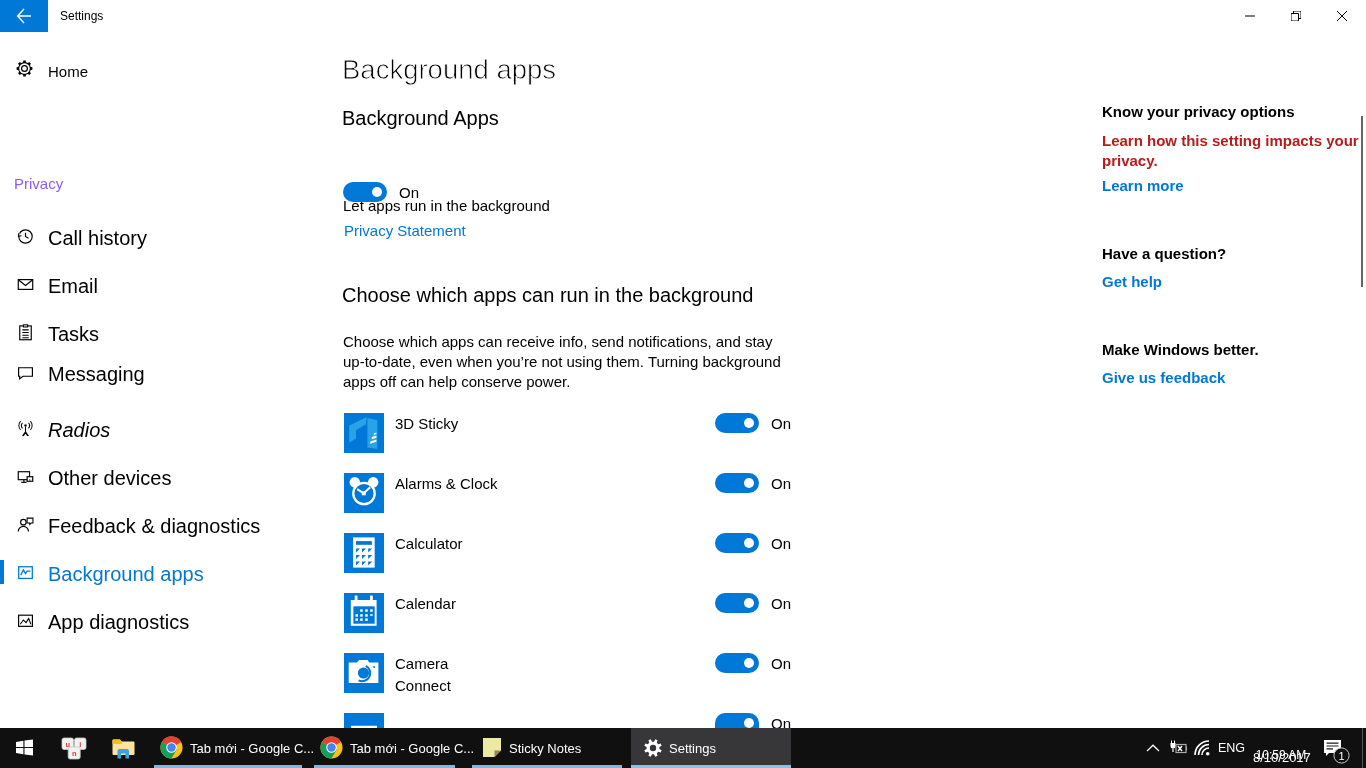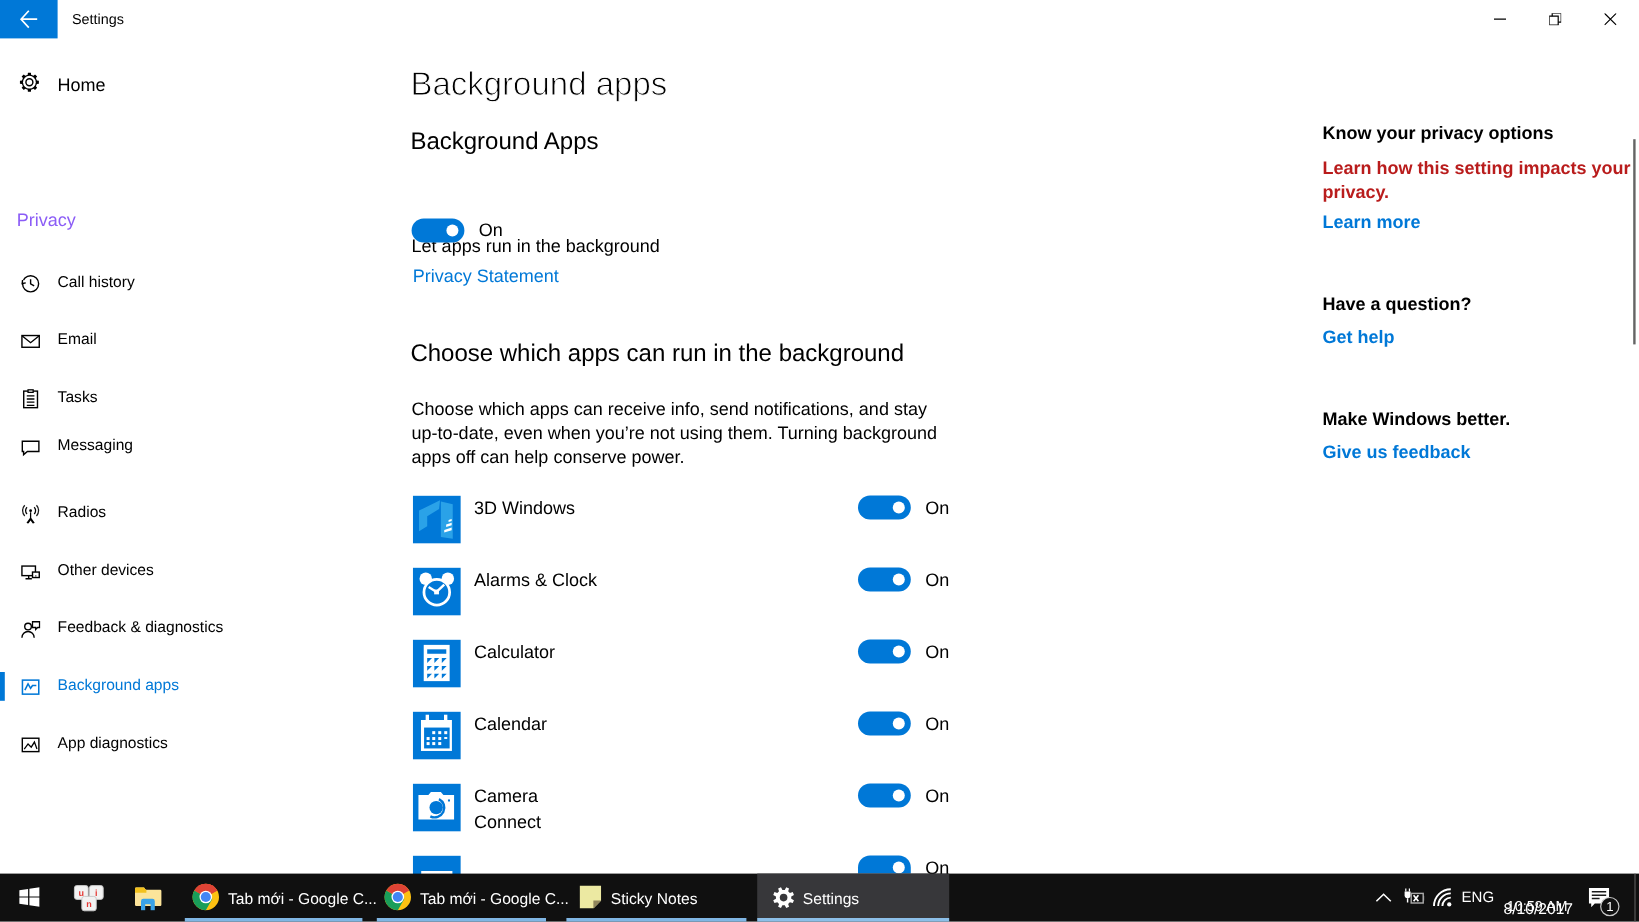--- a/index.html
+++ b/index.html
@@ -17,21 +17,21 @@
 
 
 #homerow { position:absolute; left:16px; top:60px; height:24px; }
 #homerow .txt { position:absolute; left:32px; top:3px; font-size:15px; }
 #searchbox { position:absolute; left:16px; top:102px; width:286px; height:32px; border:2px solid #7f7f7f; }
 #searchbox .ph { position:absolute; left:10px; top:6px; font-size:15px; color:#666; }
 #searchbox svg { position:absolute; right:9px; top:7px; }
 #privlabel { position:absolute; left:14px; top:175px; font-size:15px; color:#8b5cf6; }
 .nav { position:absolute; left:0; width:320px; height:40px; }
 .nav .ico { position:absolute; left:17px; top:12px; }
-.nav .txt { position:absolute; left:48px; top:11px; font-size:13px; }
+.nav .txt { position:absolute; left:48px; top:11px; font-size:20px; }
 .nav.sel .txt { color:#0078d7; }
 .nav.sel .bar { position:absolute; left:0; top:8px; width:4px; height:24px; background:#0078d7; }
 
 
 #h1 { position:absolute; left:342px; top:54px; font-size:27.5px; font-weight:400; -webkit-text-stroke:0.8px #fff; }
 .h2 { position:absolute; left:342px; font-size:20px; font-weight:400; }
 .body15 { position:absolute; font-size:15px; }
 .link { color:#0078d7; }
 .toggle { position:absolute; width:44px; height:20px; border-radius:10px; background:#0078d7; }
 .toggle .knob { position:absolute; right:5px; top:5px; width:10px; height:10px; border-radius:50%; background:#fff; }
@@ -113,21 +113,21 @@
         <path d="M5 5.5 h6 M5 8 h6 M5 10.5 h6 M5 13 h6" stroke="#000" stroke-width="1"></path>
       </svg>
     <span class="txt">Tasks</span>
   </div>
   <div class="nav" style="top:352px;">
     <svg class="ico" width="17" height="17" viewBox="0 0 16 16">
         <path d="M1.5 3.5 H14.5 V11.5 H5.5 L2.5 14 V11.5 H1.5 Z" fill="none" stroke="#000" stroke-width="1.1"></path>
       </svg>
     <span class="txt">Messaging</span>
   </div>
-  <div class="nav" style="top:408px;">
+  <div class="nav" style="top:408px;font-style:italic;">
     <svg class="ico" width="17" height="17" viewBox="0 0 16 16">
         <circle cx="8" cy="5.2" r="1.1" fill="#000"></circle>
         <path d="M8 6.5 V11 M8 11 L5.2 15 M8 11 L10.8 15 M5.9 15 L8 12 L10.1 15" fill="none" stroke="#000" stroke-width="1"></path>
         <path d="M5.2 2.6 a3.6 3.6 0 0 0 0 5.2 M10.8 2.6 a3.6 3.6 0 0 1 0 5.2" fill="none" stroke="#000" stroke-width="1"></path>
         <path d="M3.4 1 a6.2 6.2 0 0 0 0 8.4 M12.6 1 a6.2 6.2 0 0 1 0 8.4" fill="none" stroke="#000" stroke-width="1" opacity="0.9"></path>
       </svg>
     <span class="txt">Radios</span>
   </div>
   <div class="nav" style="top:456px;">
     <svg class="ico" width="17" height="17" viewBox="0 0 16 16">
@@ -174,21 +174,21 @@
   <div class="body15 link" style="left:344px; top:222px;">Privacy Statement</div>
   <div class="h2" style="top:284px;">Choose which apps can run in the background</div>
   <div class="body15" style="left:343px; top:332px; line-height:20px;">Choose which apps can receive info, send notifications, and stay<br>up-to-date, even when you’re not using them. Turning background<br>apps off can help conserve power.</div>
 
   <svg class="appico" style="top:413px;" width="40" height="40" viewBox="0 0 40 40">
       <rect width="40" height="40" fill="#0078d7"></rect>
       <path d="M5.2 12.5 L22.7 3.9 L21.9 11.2 L12 17.2 L12 25.5 L5.2 29.7 Z" fill="#2aa2e8"></path>
       <path d="M23.4 4.9 L33.3 7.3 L33.3 35.9 L23.4 34.4 Z" fill="#2aa2e8"></path>
       <path d="M29.8 20.4 L32.4 19.4 L32.4 21.1 L29.8 22.1 Z M27.8 24.1 L32.4 22.6 L32.4 24.7 L27.8 26.2 Z M26.2 28.6 L32.4 26.6 L32.4 28.8 L26.2 30.8 Z" fill="#fff"></path>
     </svg>
-  <div class="body15" style="left:395px; top:415px;">3D Windows</div>
+  <div class="body15" style="left:395px; top:415px;">3D Sticky</div>
   <div class="toggle" style="left:715px; top:413px;">
       <div class="knob"></div>
     </div>
   <div class="body15" style="left:771px; top:415px;">On</div>
 
   <svg class="appico" style="top:473px;" width="40" height="40" viewBox="0 0 40 40">
       <rect width="40" height="40" fill="#0078d7"></rect>
       <circle cx="10.8" cy="9.3" r="5.2" fill="#fff"></circle>
       <circle cx="29.2" cy="9.3" r="5.2" fill="#fff"></circle>
       <rect x="8" y="5.2" width="5.5" height="5" rx="2" fill="#fff"></rect>

